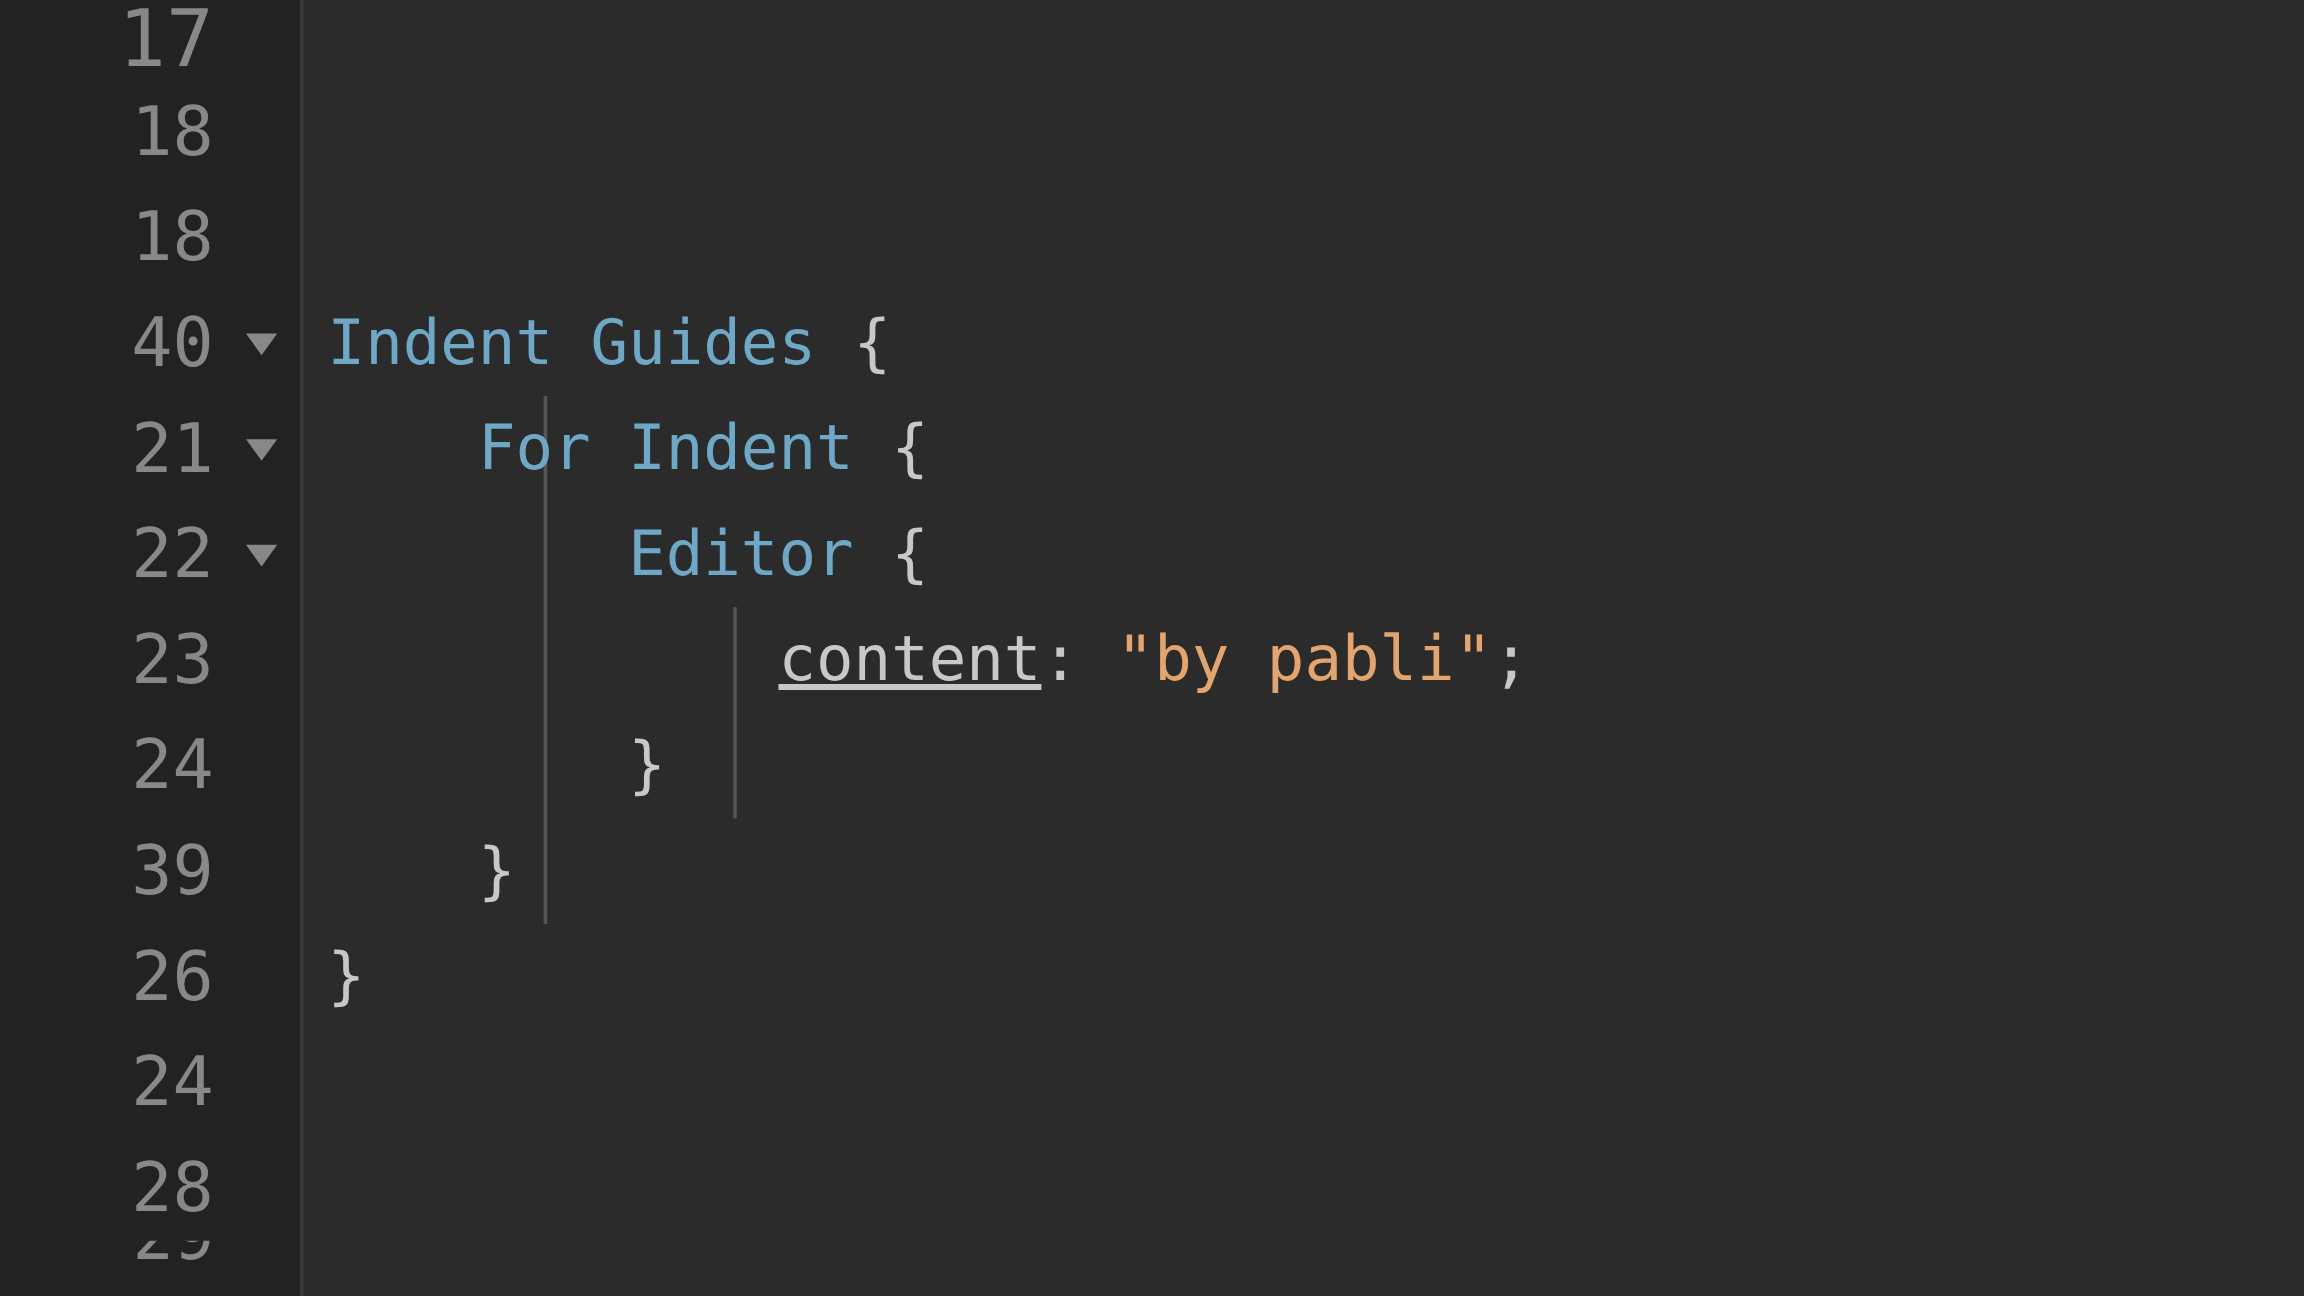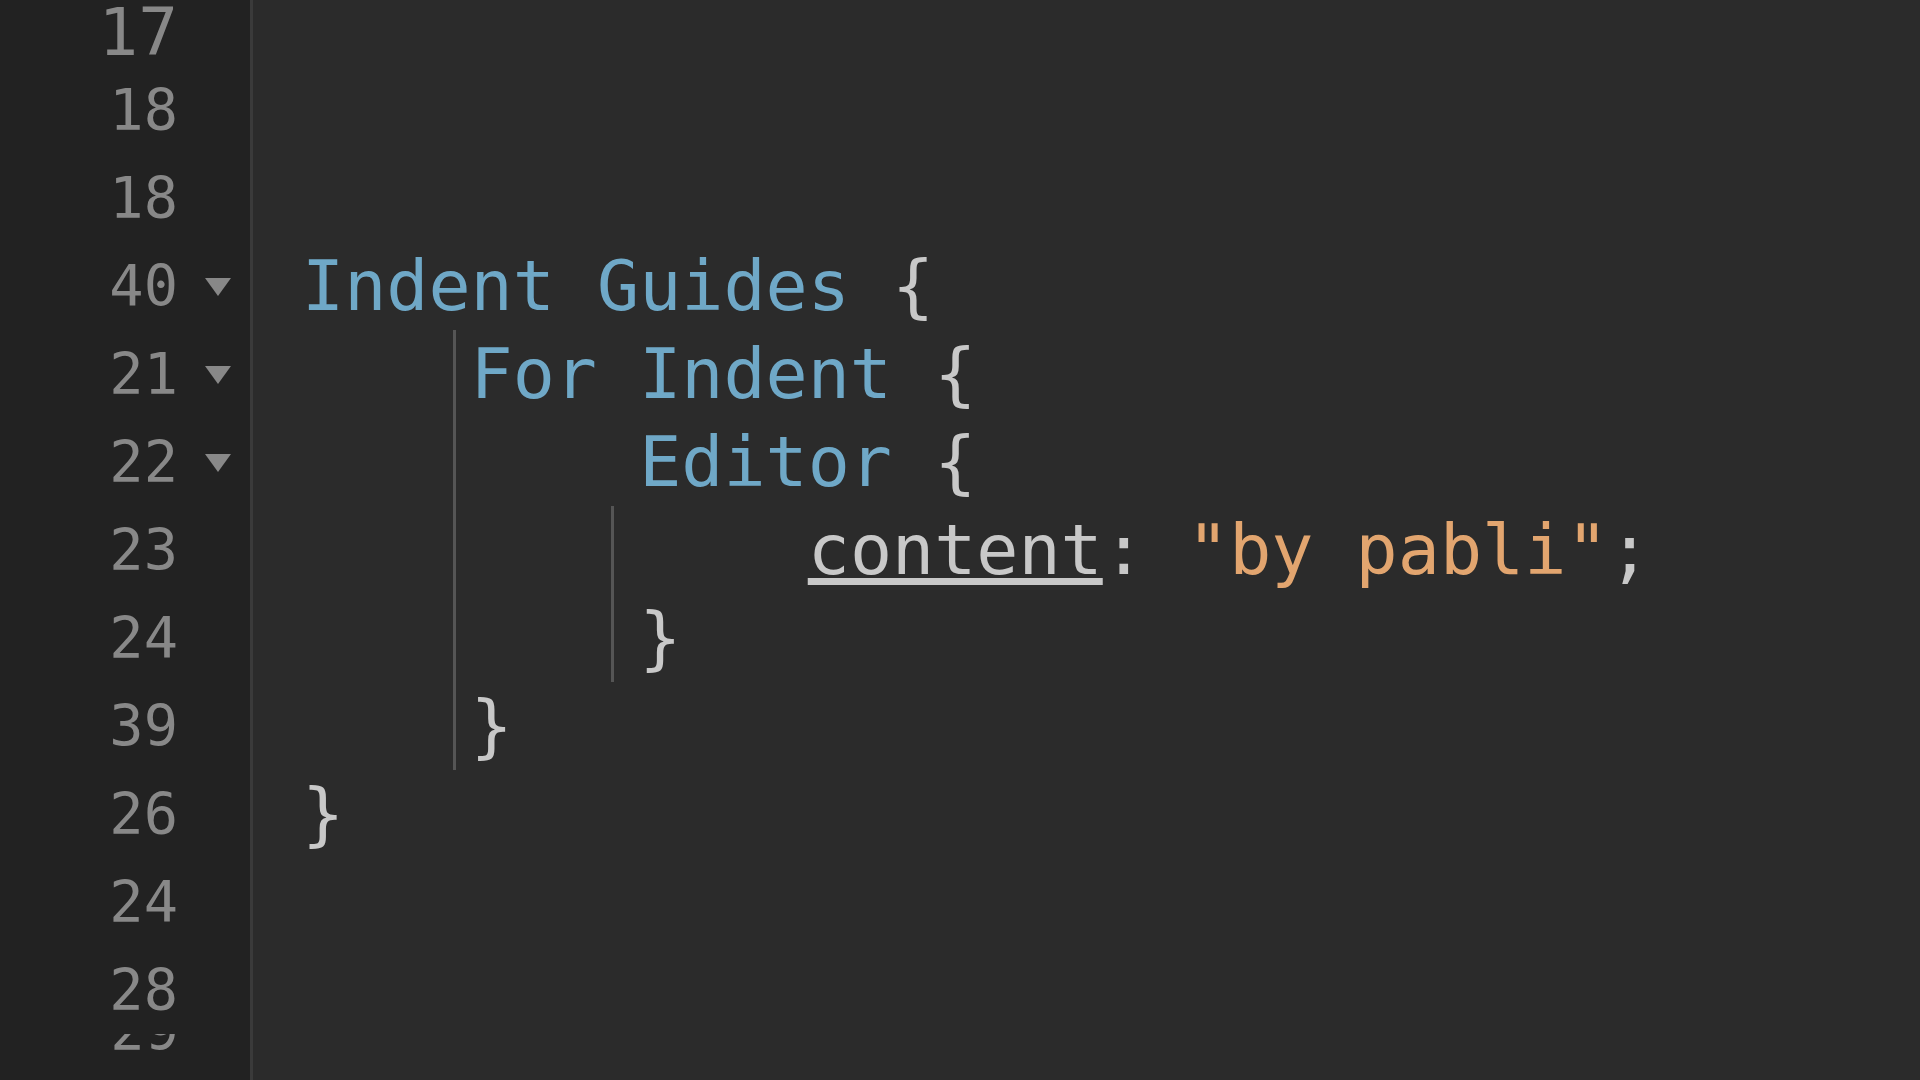--- a/index.html
+++ b/index.html
@@ -50,24 +50,23 @@
   }
   .code-area {
     flex: 1;
     background: #2b2b2b;
     border-left: 3px solid #3a3a3a;
     position: relative;
   }
   .code-row {
     height: 88px;
     line-height: 88px;
-    font-size: 70px;
+    font-size: 52px;
     white-space: pre;
     position: relative;
-    padding-left: 29px;
   }
   .indent-guide {
     position: absolute;
     width: 3px;
     background: #555555;
   }
   .tok-selector { color: #6fa8c7; }
   .tok-brace    { color: #c8c8c8; }
   .tok-prop     { color: #c8c8c8; text-decoration: underline; }
   .tok-string   { color: #e2a56f; }

